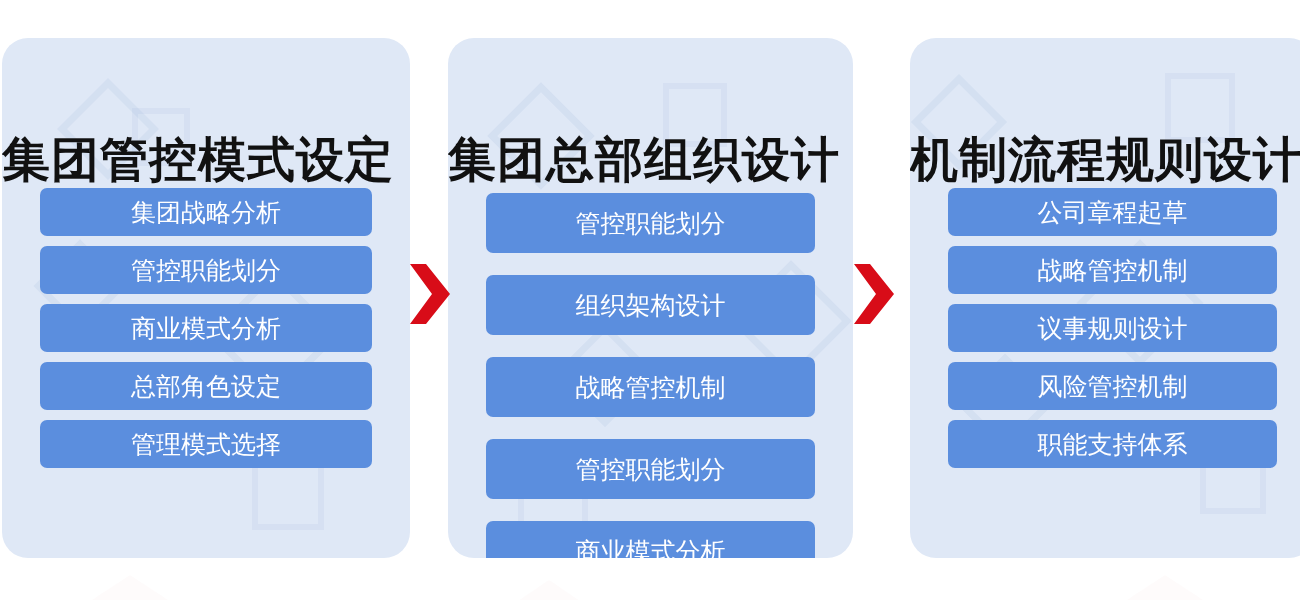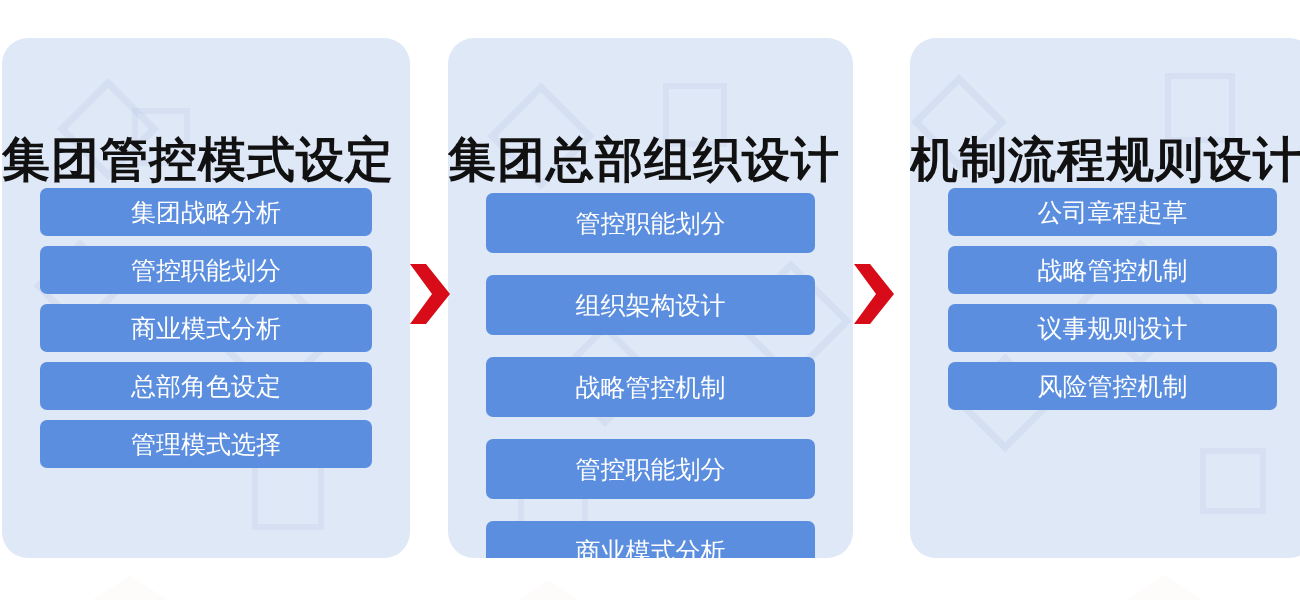--- a/index.html
+++ b/index.html
@@ -205,16 +205,17 @@
       <div class="pwm" style="left:185px; top:220px; width:76px; height:76px;"></div>
       <div class="pwm" style="left:60px;  top:330px; width:56px; height:56px;"></div>
       <div class="pwm-sq" style="left:290px; top:410px; width:54px; height:54px;"></div>
     </div>
     <h2 class="panel-title">机制流程规则设计</h2>
     <div class="step-list">
       <div class="step">公司章程起草</div>
       <div class="step">战略管控机制</div>
       <div class="step">议事规则设计</div>
       <div class="step">风险管控机制</div>
+      <div class="step">职能支持体系</div>
     </div>
   </section>
 
 </div>
 
 </body></html>

